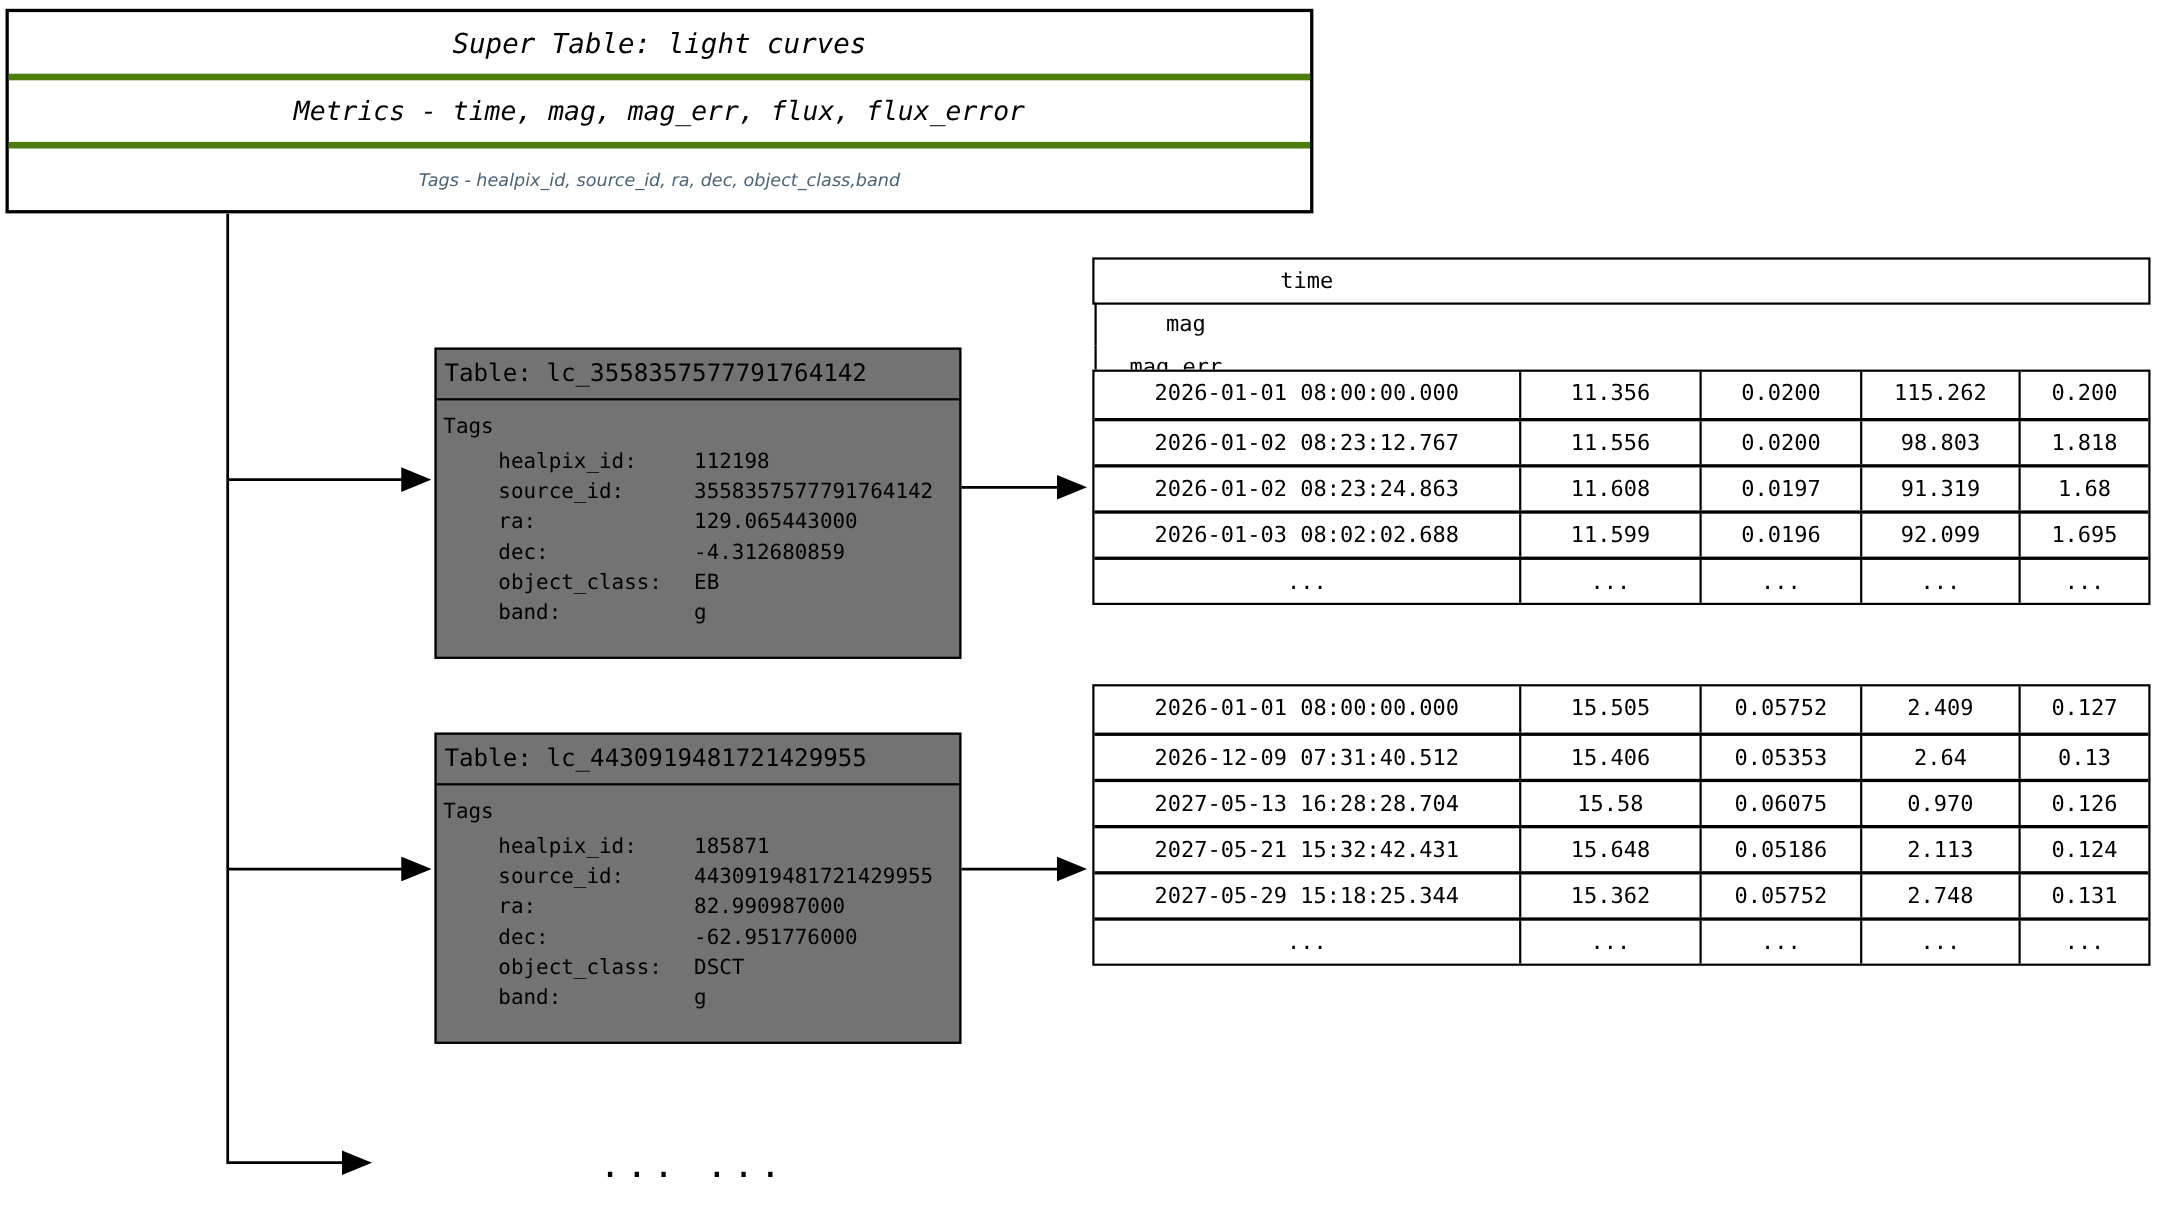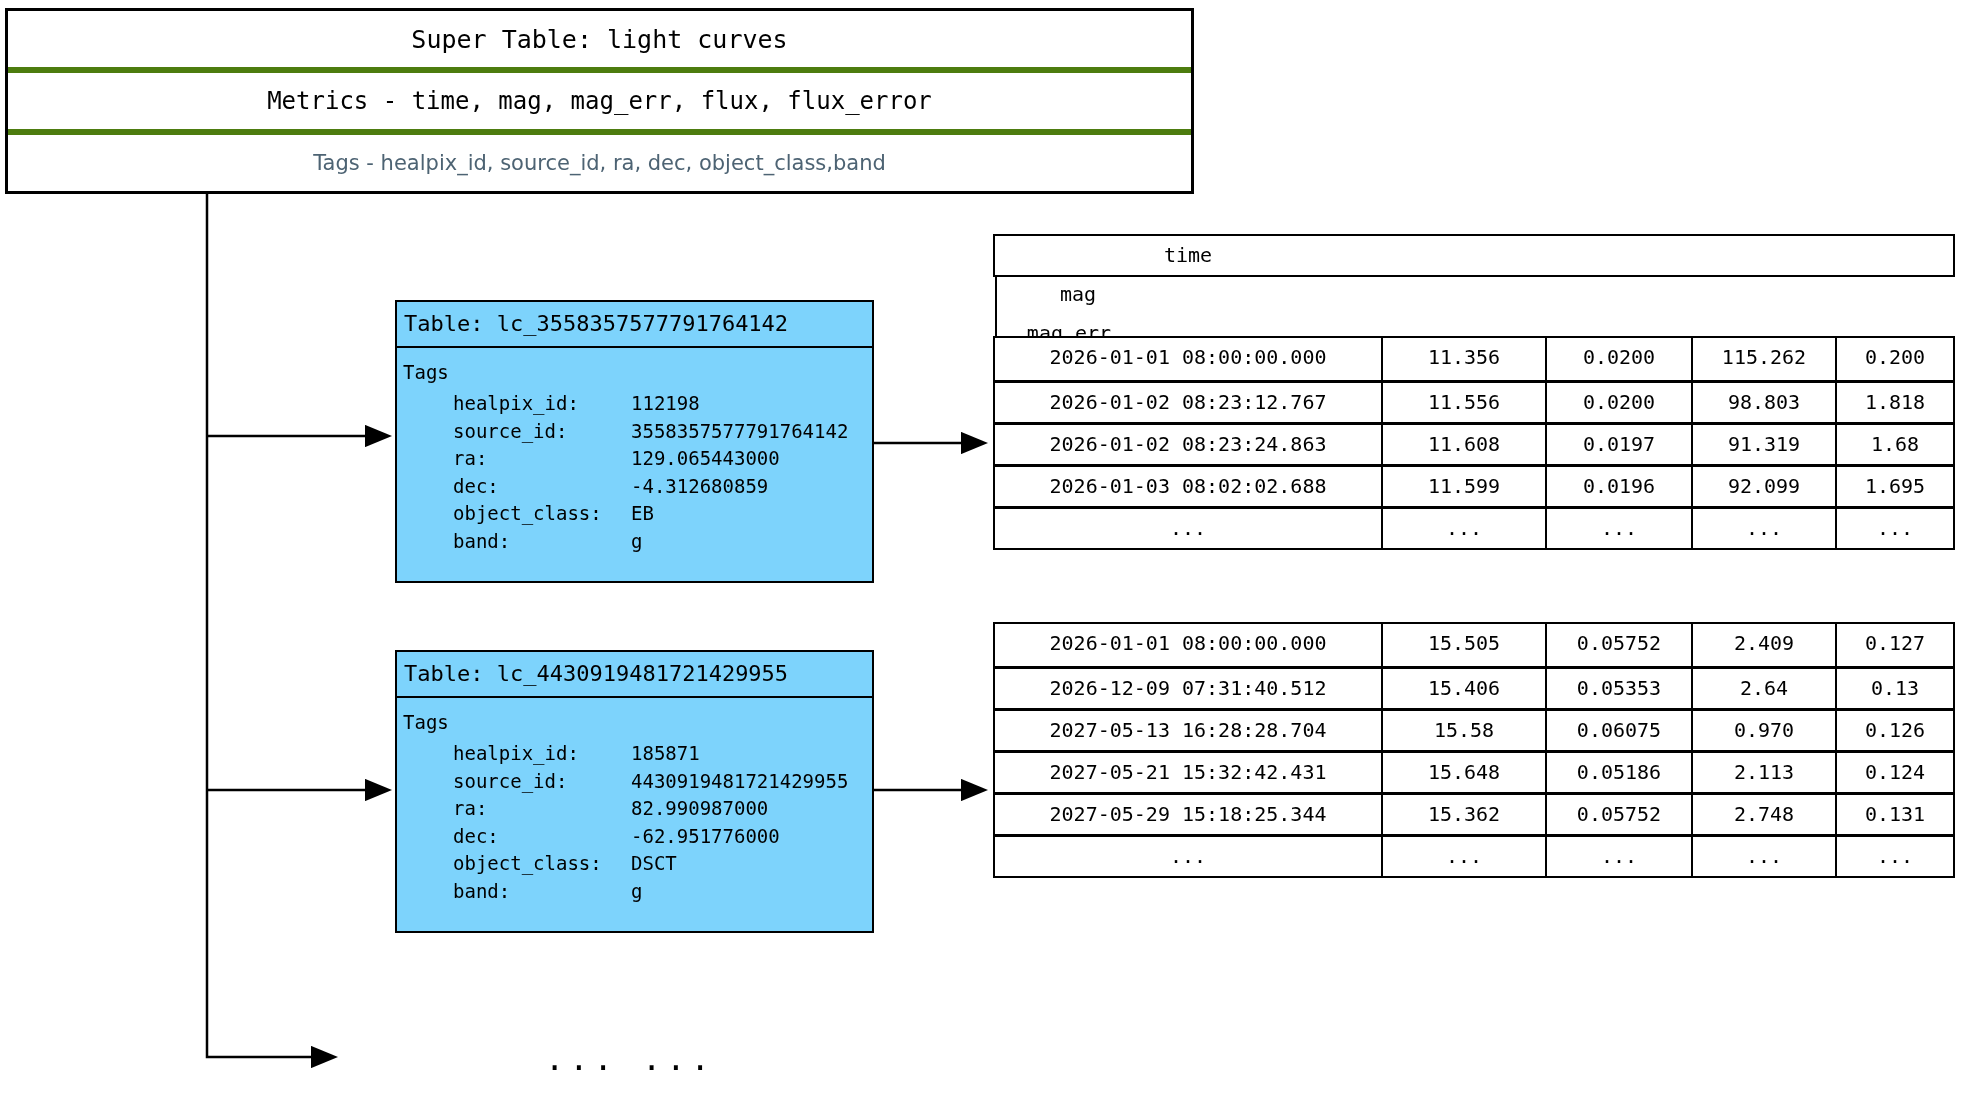--- a/index.html
+++ b/index.html
@@ -23,33 +23,35 @@
     display: flex;
     flex-direction: column;
     background: #fff;
   }
   .st-row {
     flex: 1;
     display: flex;
     align-items: center;
     justify-content: center;
     white-space: pre;
+    font-style: italic;
   }
   .st-row + .st-row { border-top: 6px solid #4d7c0f; }
   .st-title   { font-size: 25px; }
   .st-metrics { font-size: 24px; }
-  .st-tags    { font-size: 21px; font-family: "DejaVu Sans", "Liberation Sans", sans-serif; }
+  .st-tags    { font-size: 16px; font-family: "DejaVu Sans", "Liberation Sans", sans-serif; }
 
   
   .table-box {
     position: absolute;
     left: 395px;
     width: 479px; height: 283px;
     border: 2px solid #000;
-    background: #7dd3fc;
+    background: #737373;
+    margin-top: 16px;
   }
   .tb-title {
     height: 46px; line-height: 44px;
     padding-left: 7px;
     font-size: 22px;
     border-bottom: 2px solid #000;
     white-space: pre;
   }
   .tb-body { padding: 10px 6px 0 6px; font-size: 19px; }
   .tb-tags-label { line-height: 28px; margin-bottom: 4px; }

